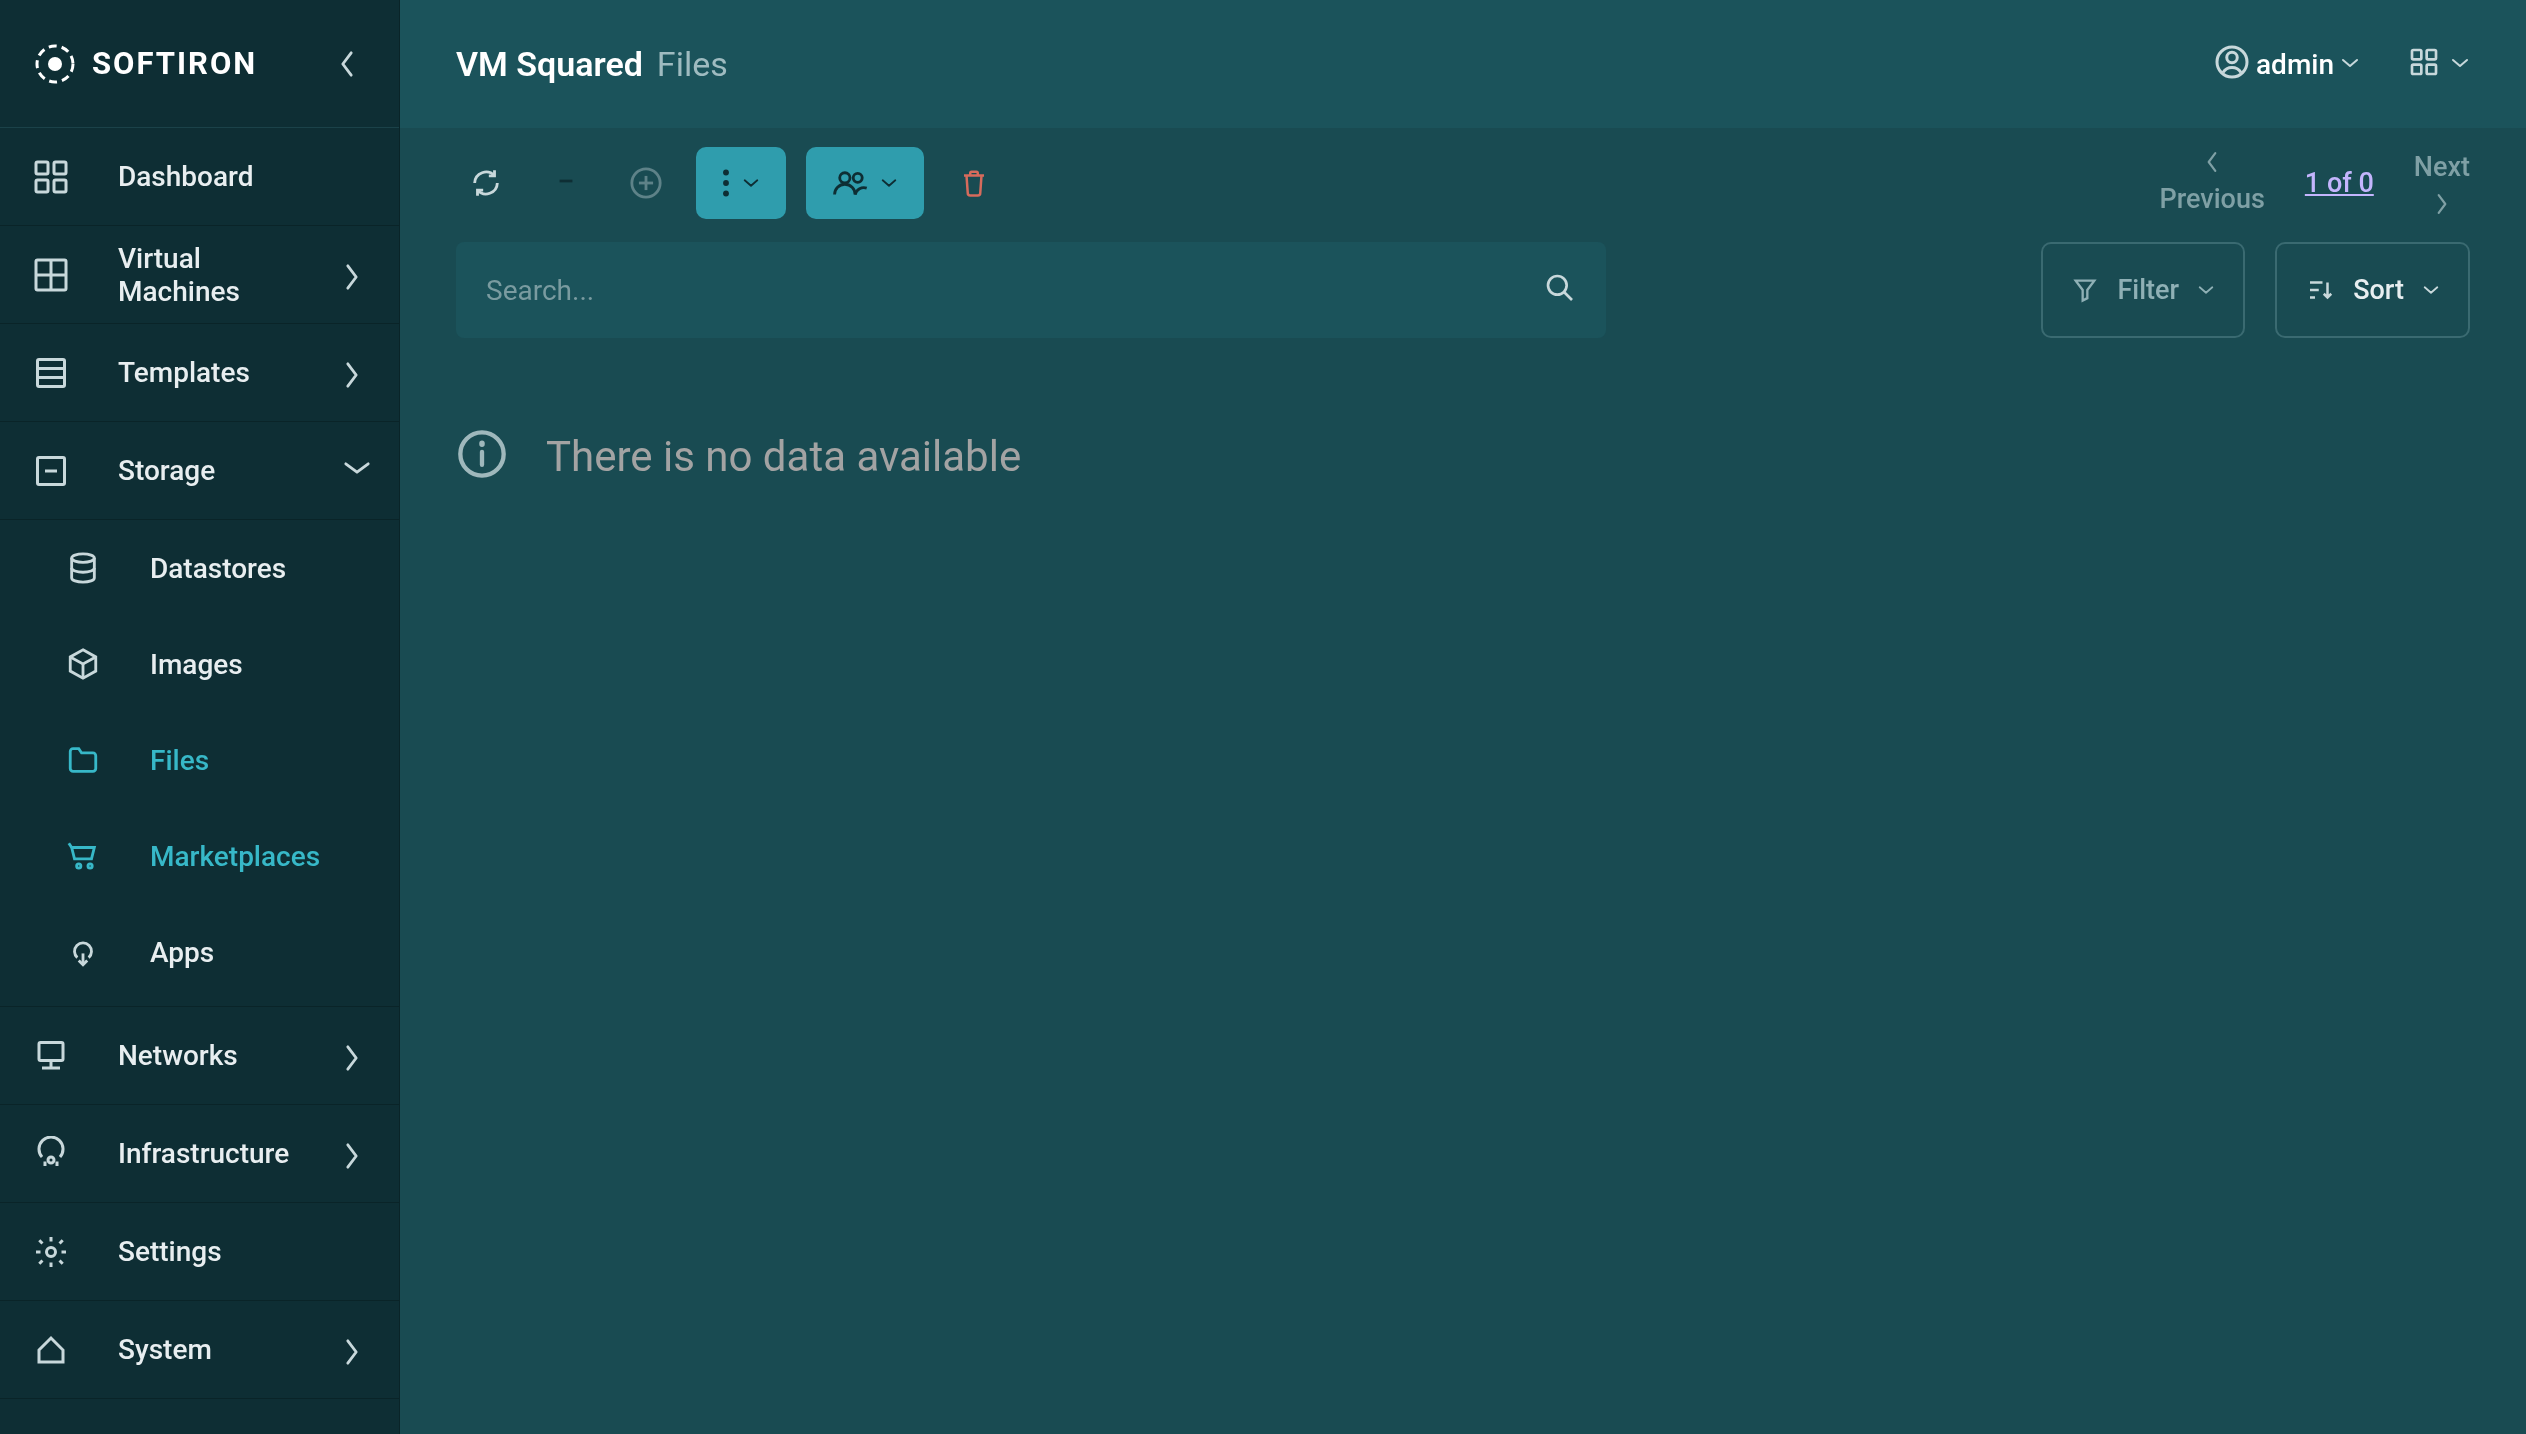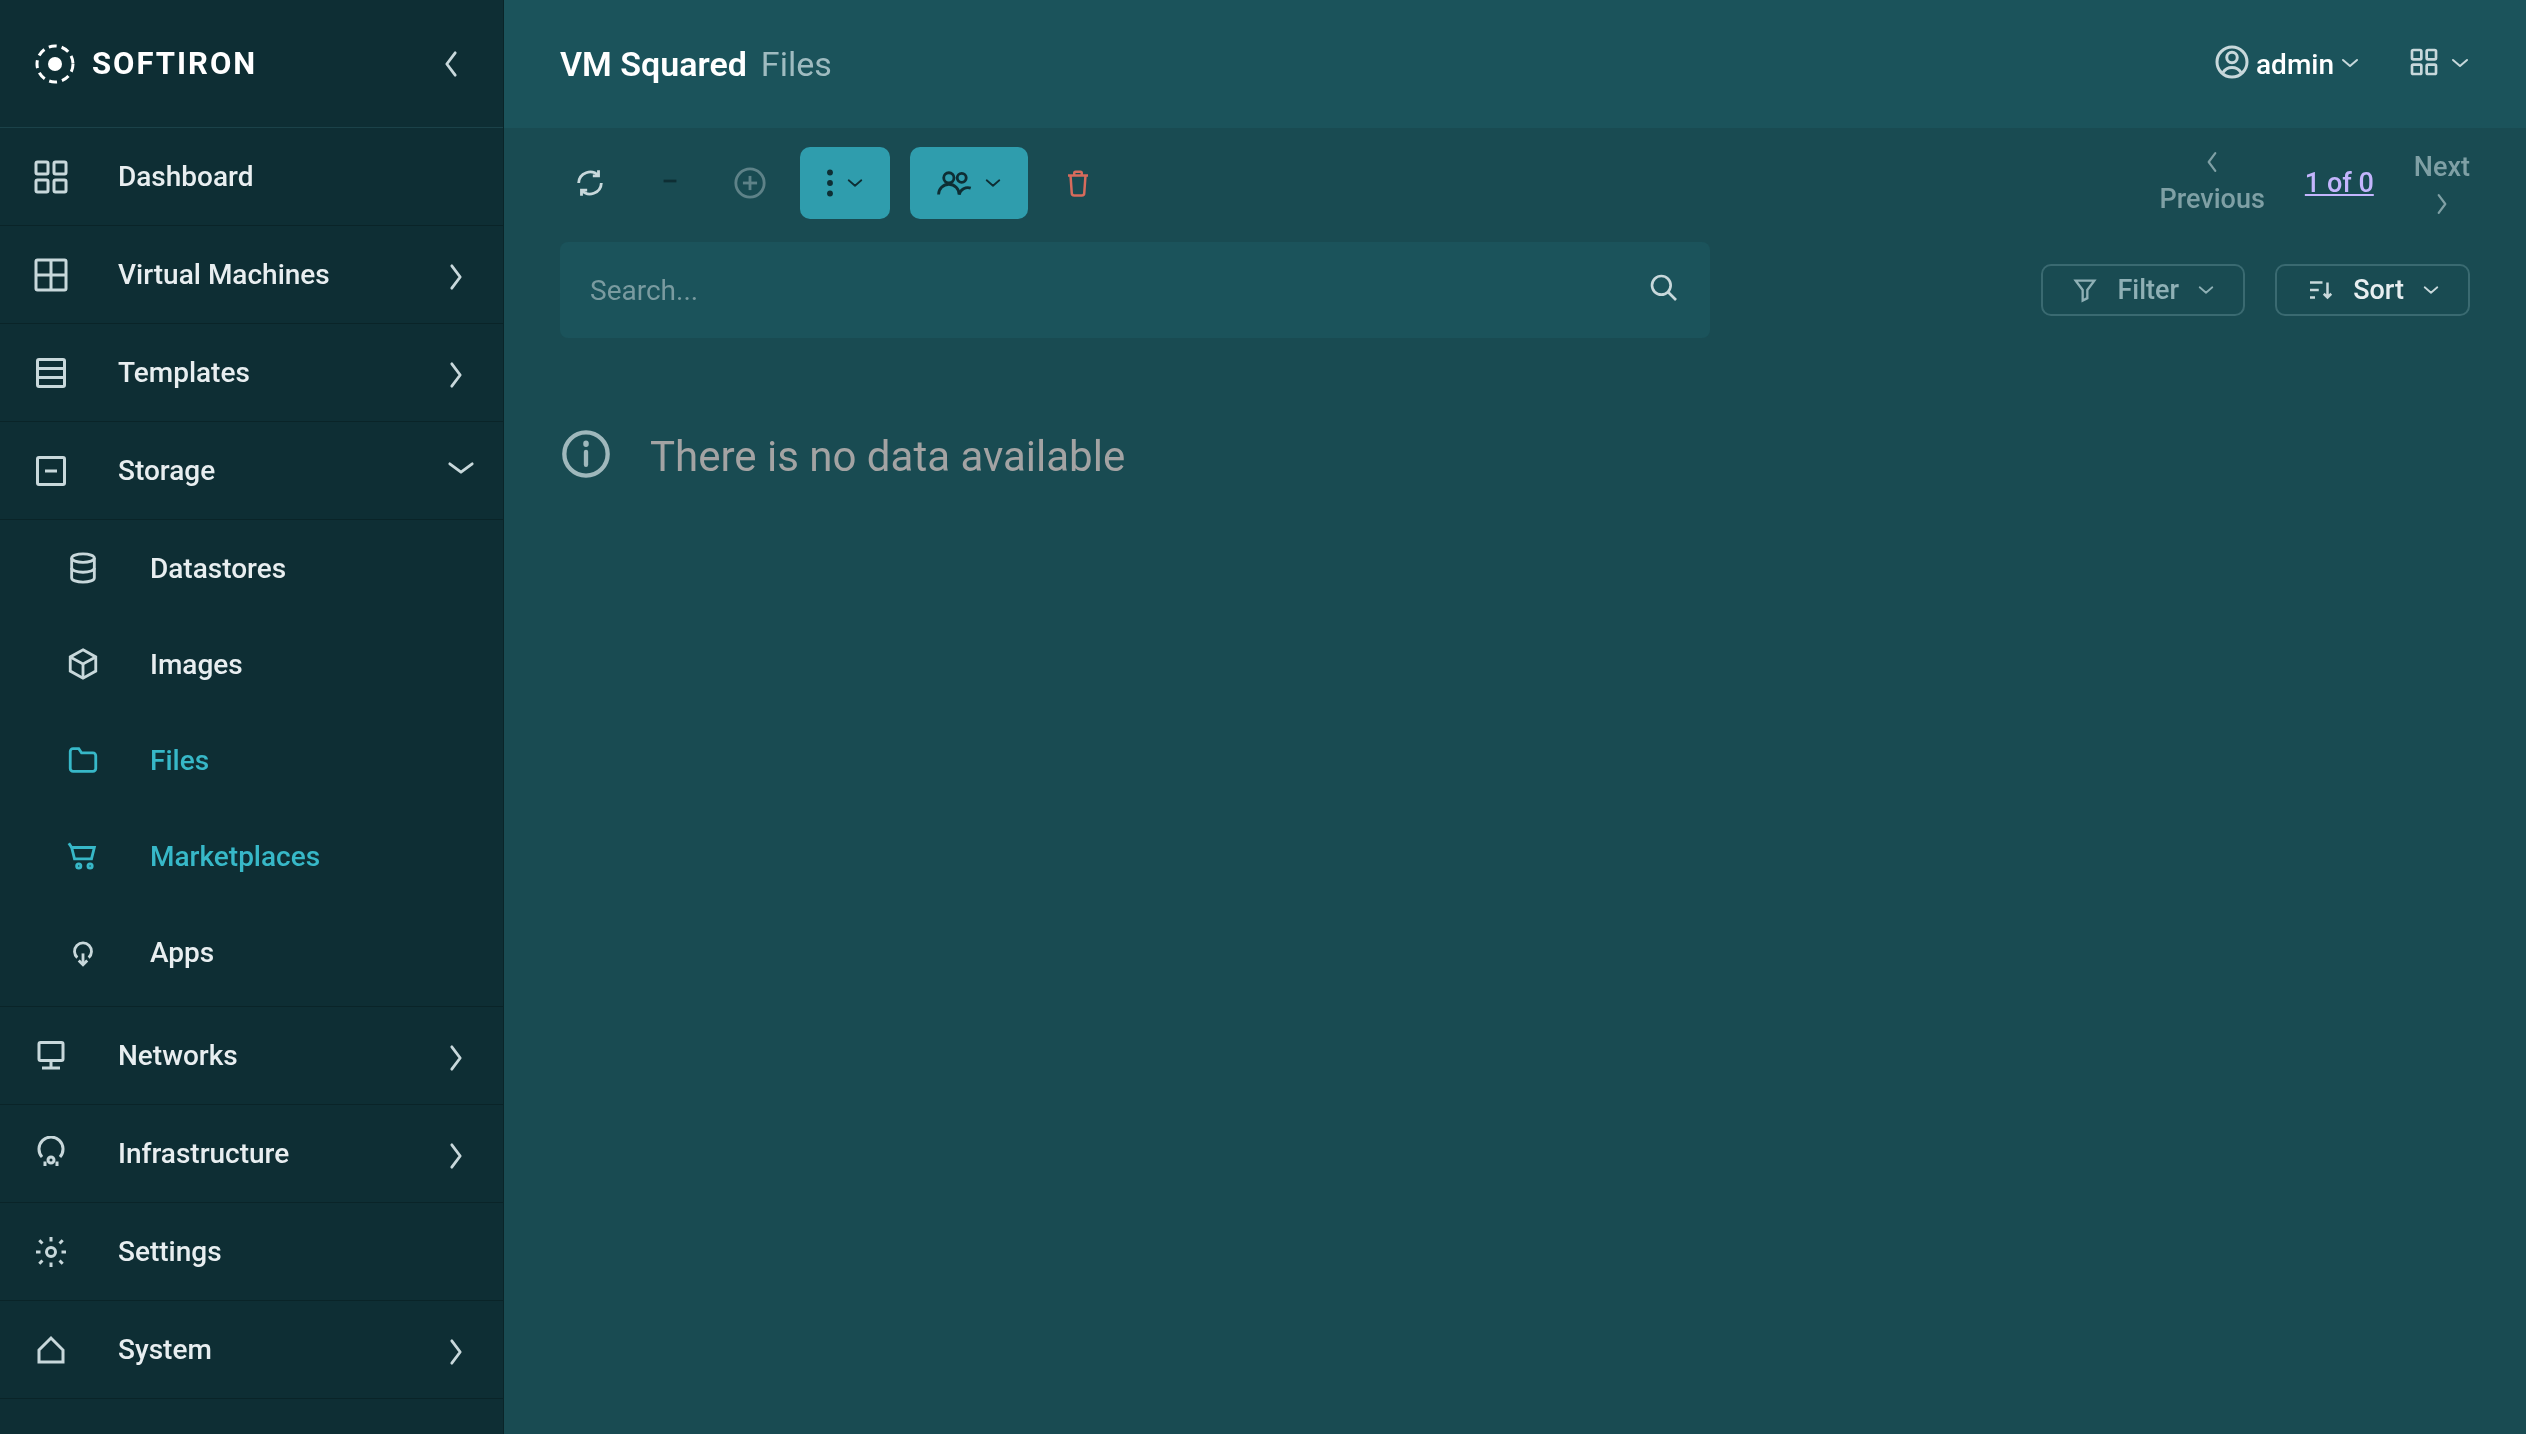--- a/index.html
+++ b/index.html
@@ -10,21 +10,21 @@
 }
 body {
   background: #1b4249;
   color: #e8eef0;
   width: 2526px;
   height: 1434px;
   overflow: hidden;
   display: flex;
 }
 .sidebar {
-  width: 504px;
+  width: 400px;
   background: #0e2e34;
   display: flex;
   flex-direction: column;
   border-right: 1px solid #0a2428;
 }
 .sidebar-header {
   height: 128px;
   display: flex;
   align-items: center;
   padding: 0 32px;
@@ -234,21 +234,21 @@
   font-size: 28px;
   color: #e8eef0;
 }
 .search-input::placeholder {
   color: #7a9ba0;
 }
 .search-row .spacer {
   flex: 1;
 }
 .filter-btn, .sort-btn {
-  height: 52px;
+  height: 96px;
   border: 2px solid #3a6a71;
   border-radius: 10px;
   display: flex;
   align-items: center;
   padding: 0 28px;
   gap: 18px;
   font-size: 27px;
   font-weight: 500;
   color: #8fb0b5;
   cursor: pointer;

